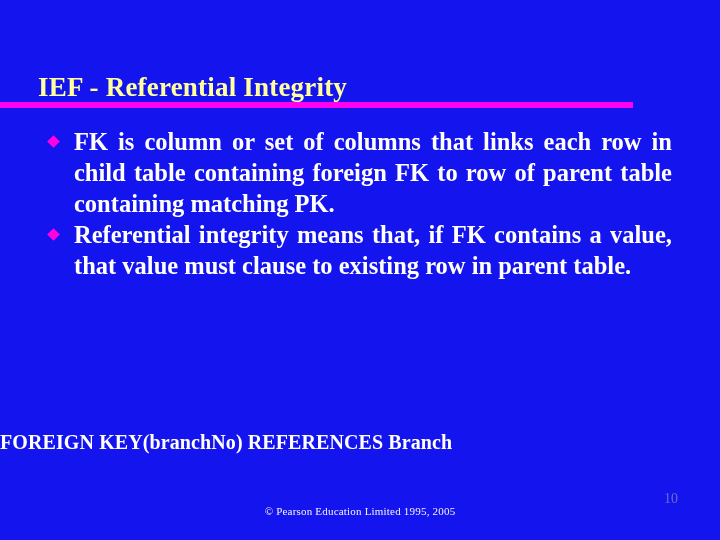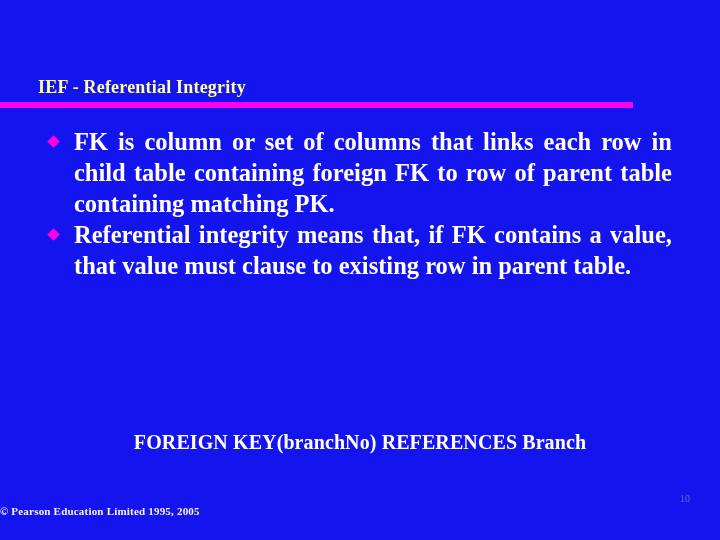--- a/index.html
+++ b/index.html
@@ -21,21 +21,21 @@
     height: 540px;
     background: #1414ee;
     box-sizing: border-box;
   }
 
   
   .slide-title {
     position: absolute;
     left: 38px;
     top: 73px;
-    font-size: 18px;
+    font-size: 27px;
     font-weight: bold;
     color: #ffff9e;
     letter-spacing: 0.2px;
     white-space: nowrap;
     line-height: 28px;
   }
 
   .title-rule {
     position: absolute;
     left: 0px;
@@ -87,50 +87,50 @@
   .bullet-item > .txt {
     display: block;
   }
 
   
   .code-line {
     position: absolute;
     left: 0;
     top: 429px;
     width: 720px;
-    text-align: center;
+    text-align: left;
     color: #ffffff;
     font-size: 20px;
     font-weight: bold;
     line-height: 26px;
     letter-spacing: 0.1px;
   }
 
   
   .footer-copyright {
     position: absolute;
     left: 0;
     top: 504px;
     width: 720px;
-    text-align: left;
+    text-align: center;
     color: #f4f4ff;
     font-size: 11px;
-    font-weight: bold;
+    font-weight: normal;
     line-height: 14px;
     letter-spacing: 0.2px;
   }
 
   .page-number {
     position: absolute;
     left: 664px;
     top: 492px;
     width: 26px;
-    text-align: right;
+    text-align: left;
     color: #6d6dc8;
-    font-size: 10px;
+    font-size: 14px;
     line-height: 13px;
     font-weight: normal;
   }
 </style>
 </head>
 <body>
 
 <div class="slide">
 
   <div class="slide-title">IEF - Referential Integrity</div>

